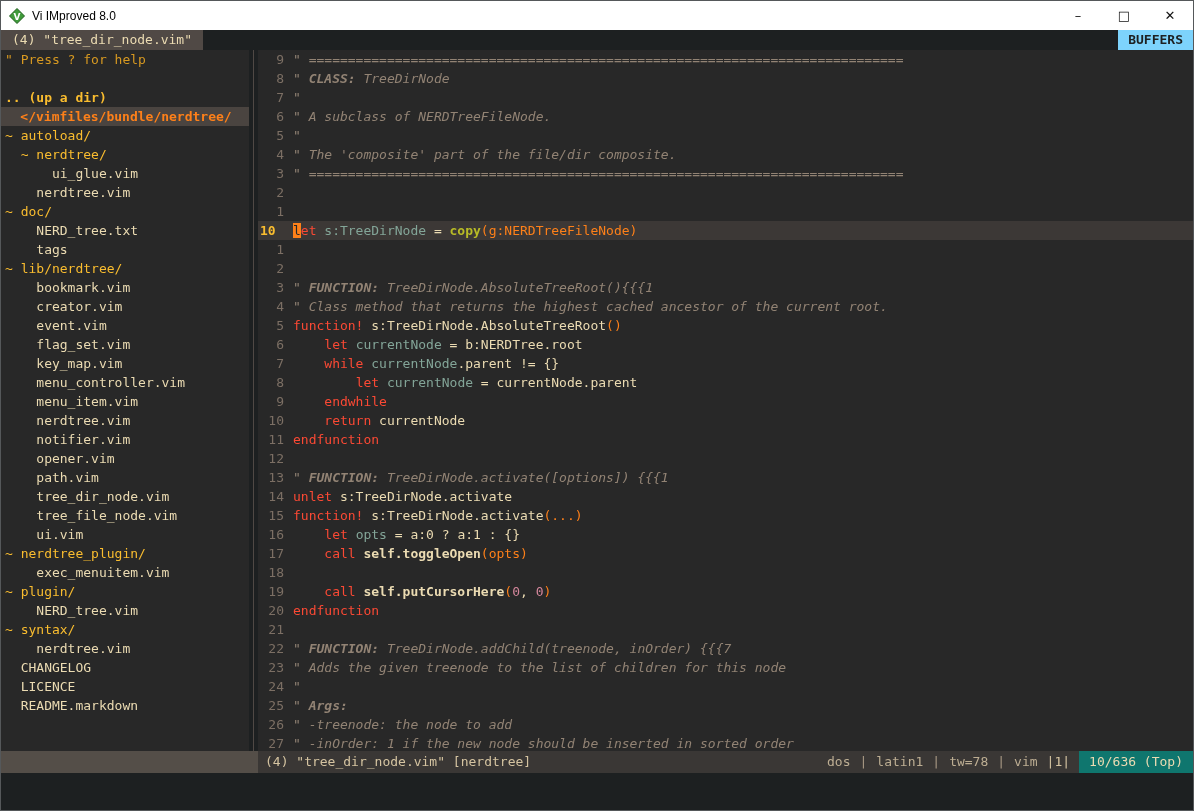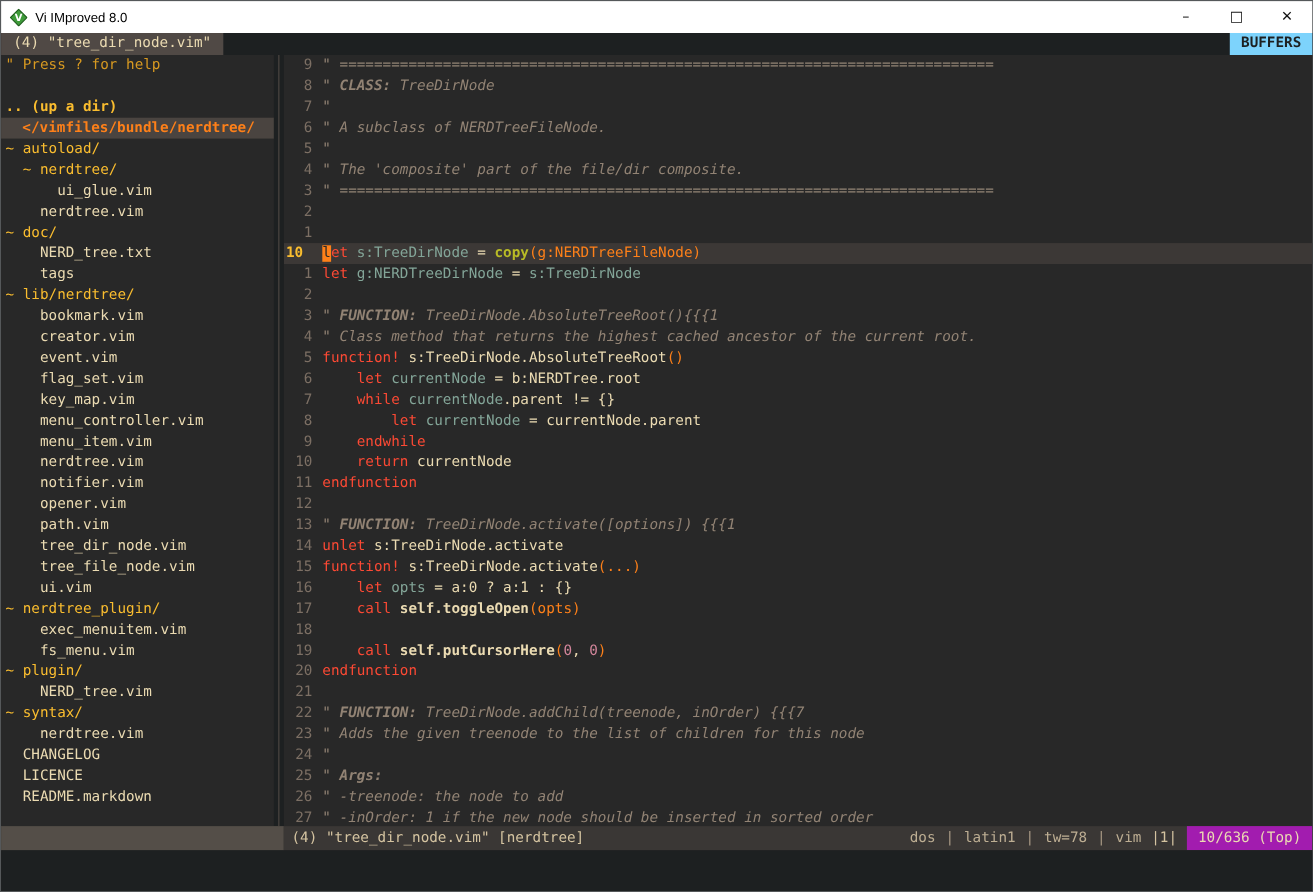--- a/index.html
+++ b/index.html
@@ -59,21 +59,21 @@
   
   .statusbar { flex:0 0 22px; height:22px; display:flex; font-size:13px; line-height:22px; }
   .st-left { flex:0 0 257px; width:257px; background:#544e48; color:#d79921; font-weight:bold;
              padding:0 6px; white-space:pre; overflow:hidden; }
   .st-main { flex:1 1 auto; background:#3a3735; color:#d5c4a1; display:flex; padding-left:7px;
              white-space:pre; overflow:hidden; }
   .st-right { margin-left:auto; display:flex; align-items:center; color:#bdae93; }
   .st-right > span { margin-left:9px; }
   .st-sep { color:#a89984; }
   .st-win { color:#d5c4a1; margin-left:14px; }
-  .st-chip { background:#a21caf; color:#ebdbb2; padding:0 10px; height:22px; margin-left:10px; }
+  .st-chip { background:#0f766e; color:#ebdbb2; padding:0 10px; height:22px; margin-left:10px; }
 
   
   .cmdline { flex:0 0 37px; height:37px; background:#1d2021; }
 </style>
 </head>
 <body>
 
 <div class="app">
 
   <div class="titlebar">
@@ -121,21 +121,20 @@
           <div class="tline t-file">    menu_item.vim</div>
           <div class="tline t-file">    nerdtree.vim</div>
           <div class="tline t-file">    notifier.vim</div>
           <div class="tline t-file">    opener.vim</div>
           <div class="tline t-file">    path.vim</div>
           <div class="tline t-file">    tree_dir_node.vim</div>
           <div class="tline t-file">    tree_file_node.vim</div>
           <div class="tline t-file">    ui.vim</div>
           <div class="tline t-dir">~ nerdtree_plugin/</div>
           <div class="tline t-file">    exec_menuitem.vim</div>
-          <div class="tline t-file">    fs_menu.vim</div>
           <div class="tline t-dir">~ plugin/</div>
           <div class="tline t-file">    NERD_tree.vim</div>
           <div class="tline t-dir">~ syntax/</div>
           <div class="tline t-file">    nerdtree.vim</div>
           <div class="tline t-file">  CHANGELOG</div>
           <div class="tline t-file">  LICENCE</div>
           <div class="tline t-file">  README.markdown</div>
         </div>
     </div>
     <div class="vsep"></div>
@@ -176,21 +175,20 @@
           <div class="eline">
             <span class="lnum">1</span>
             <span class="lcode"></span>
           </div>
           <div class="eline cur">
             <span class="lnum">10</span>
             <span class="lcode"><span class="s-cursor">l</span><span class="s-red">et</span><span class="s-fg"> </span><span class="s-blue">s:TreeDirNode</span><span class="s-fg"> = </span><span class="s-green">copy</span><span class="s-orange">(g:NERDTreeFileNode)</span></span>
           </div>
           <div class="eline">
             <span class="lnum">1</span>
-            <span class="lcode"><span class="s-red">let</span><span class="s-fg"> </span><span class="s-blue">g:NERDTreeDirNode</span><span class="s-fg"> = </span><span class="s-blue">s:TreeDirNode</span></span>
           </div>
           <div class="eline">
             <span class="lnum">2</span>
             <span class="lcode"></span>
           </div>
           <div class="eline">
             <span class="lnum">3</span>
             <span class="lcode"><span class="s-comment">" </span><span class="s-commentb">FUNCTION: </span><span class="s-comment">TreeDirNode.AbsoluteTreeRoot(){{{1</span></span>
           </div>
           <div class="eline">

